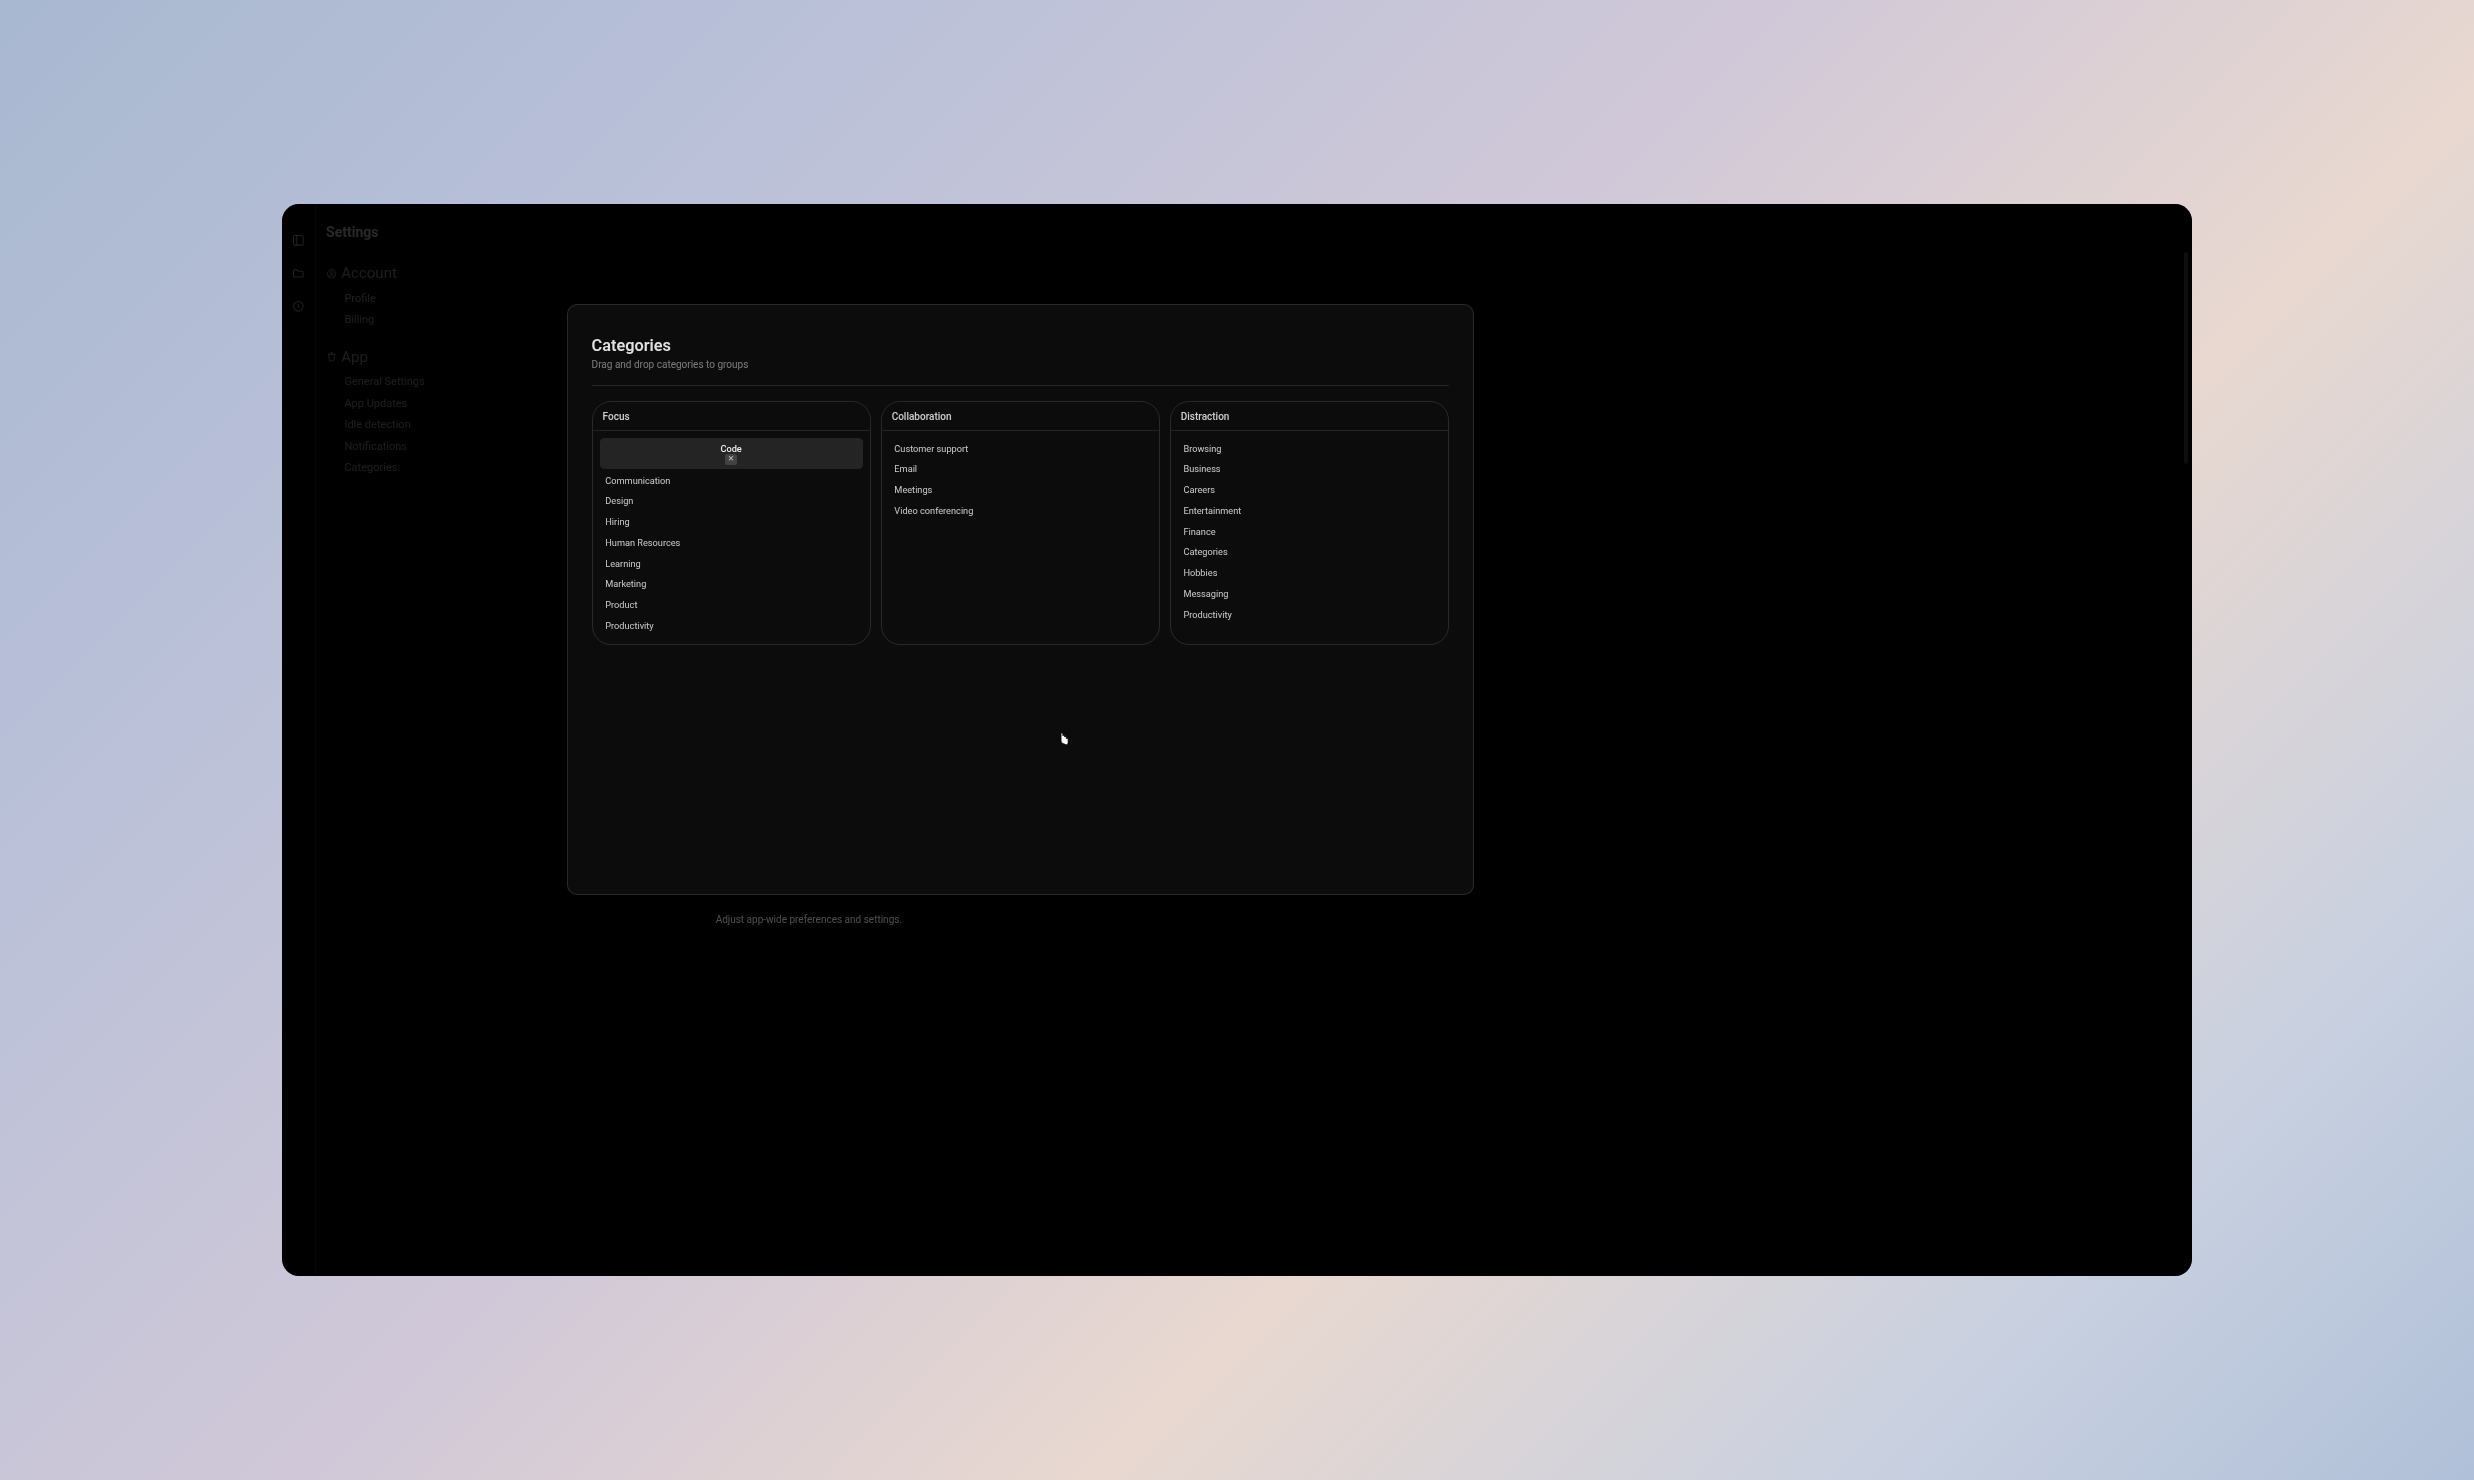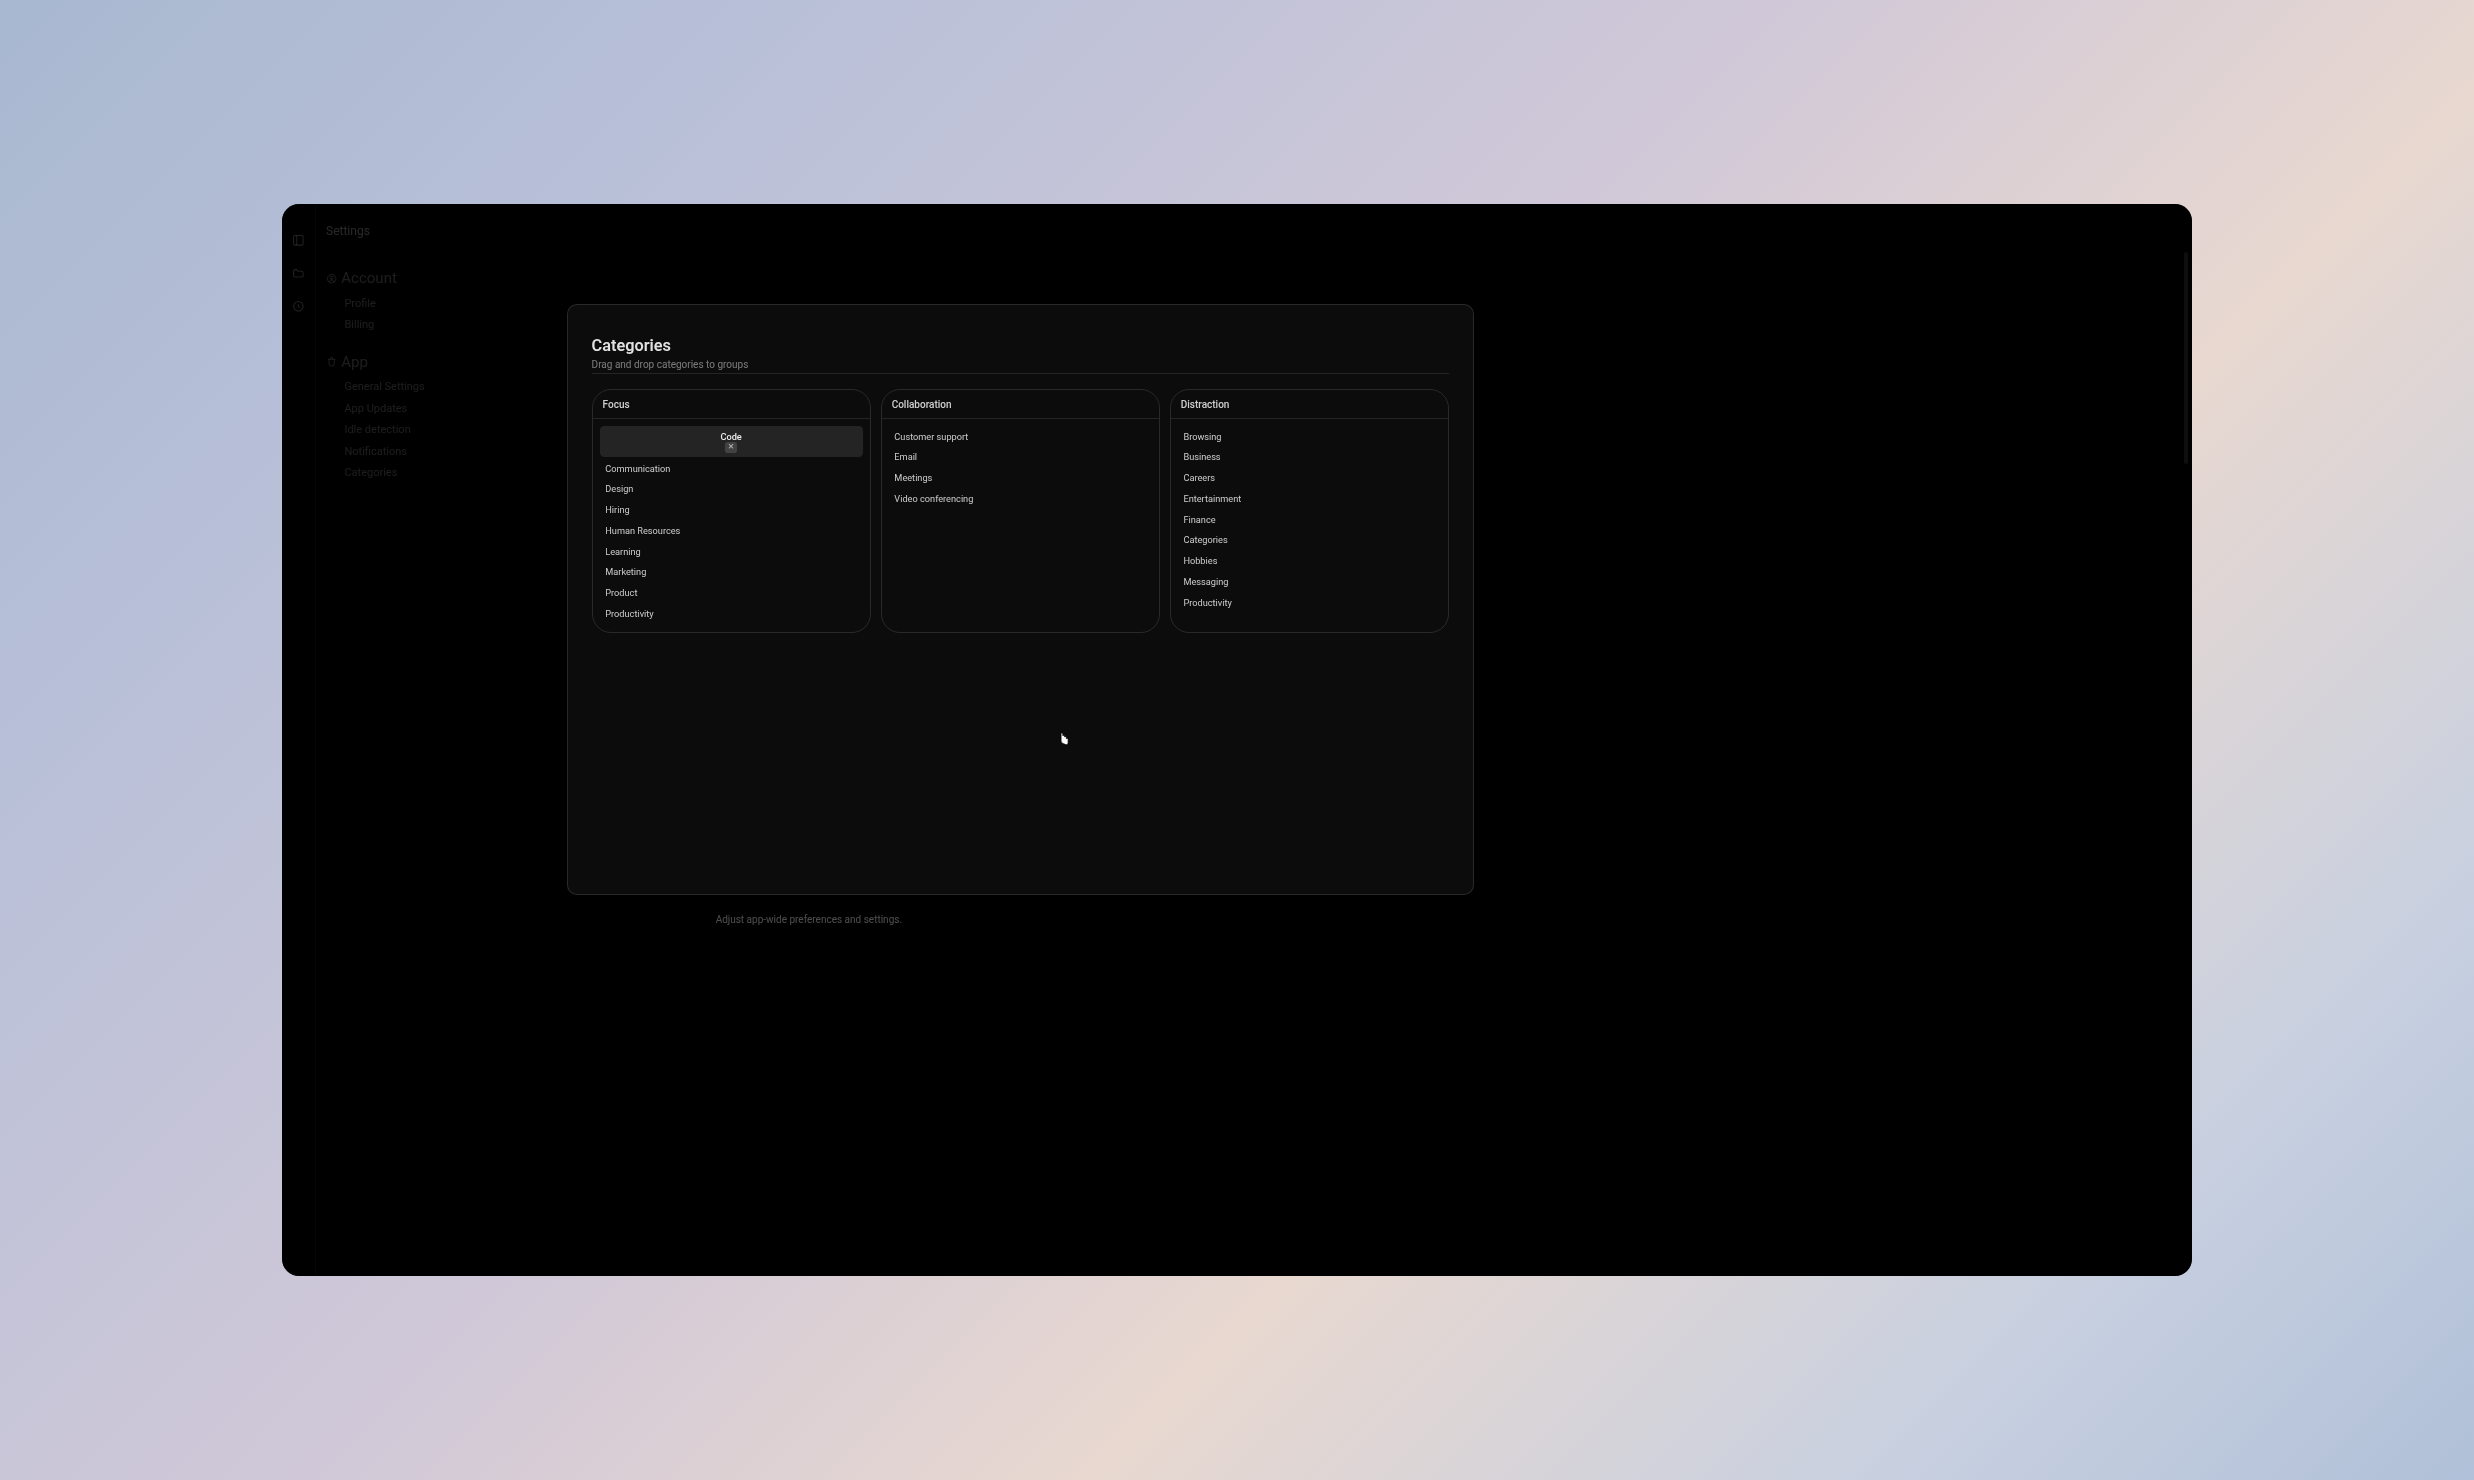--- a/index.html
+++ b/index.html
@@ -35,24 +35,24 @@
     width: 12.7px; height: 12.7px;
     color: rgba(255,255,255,0.28);
     display: flex; align-items: center; justify-content: center;
   }
   .content {
     flex: 1;
     position: relative;
     padding: 20px 0 0 10px;
   }
   .page-title {
-    font-size: 12px;
-    font-weight: 400;
+    font-size: 14px;
+    font-weight: 700;
     color: rgba(255,255,255,0.35);
-    margin-bottom: 31px;
+    margin-bottom: 24px;
   }
   .nav { }
   .nav-group-hdr {
     display: flex; align-items: center; gap: 4px;
     color: rgba(255,255,255,0.25);
     font-size: 15px;
     margin-bottom: 7px;
   }
   .nav-group-hdr .gic {
     width: 11.3px; height: 11.3px;
@@ -93,21 +93,21 @@
   }
   .modal-title {
     font-size: 16.3px;
     font-weight: 600;
     color: rgba(255,255,255,0.88);
     margin-bottom: 4.2px;
   }
   .modal-sub {
     font-size: 10px;
     color: rgba(255,255,255,0.45);
-    margin-bottom: 3px;
+    margin-bottom: 15px;
   }
   .modal-divider {
     height: 0.7px;
     background: rgba(255,255,255,0.10);
     margin-bottom: 15.6px;
   }
   .groups {
     display: flex;
     gap: 10px;
   }

